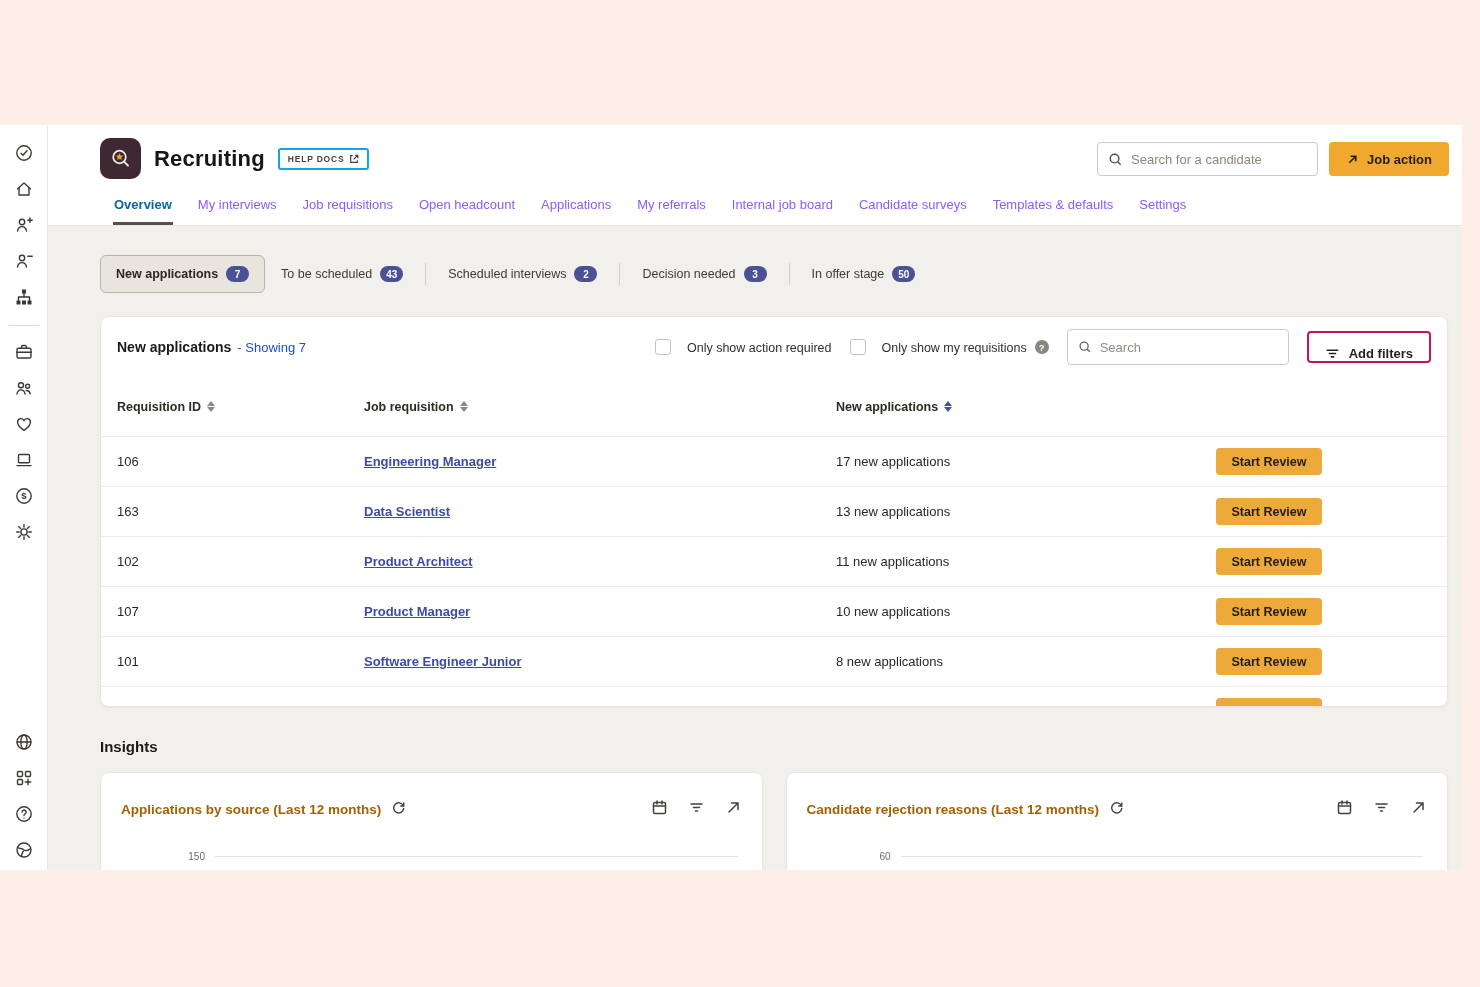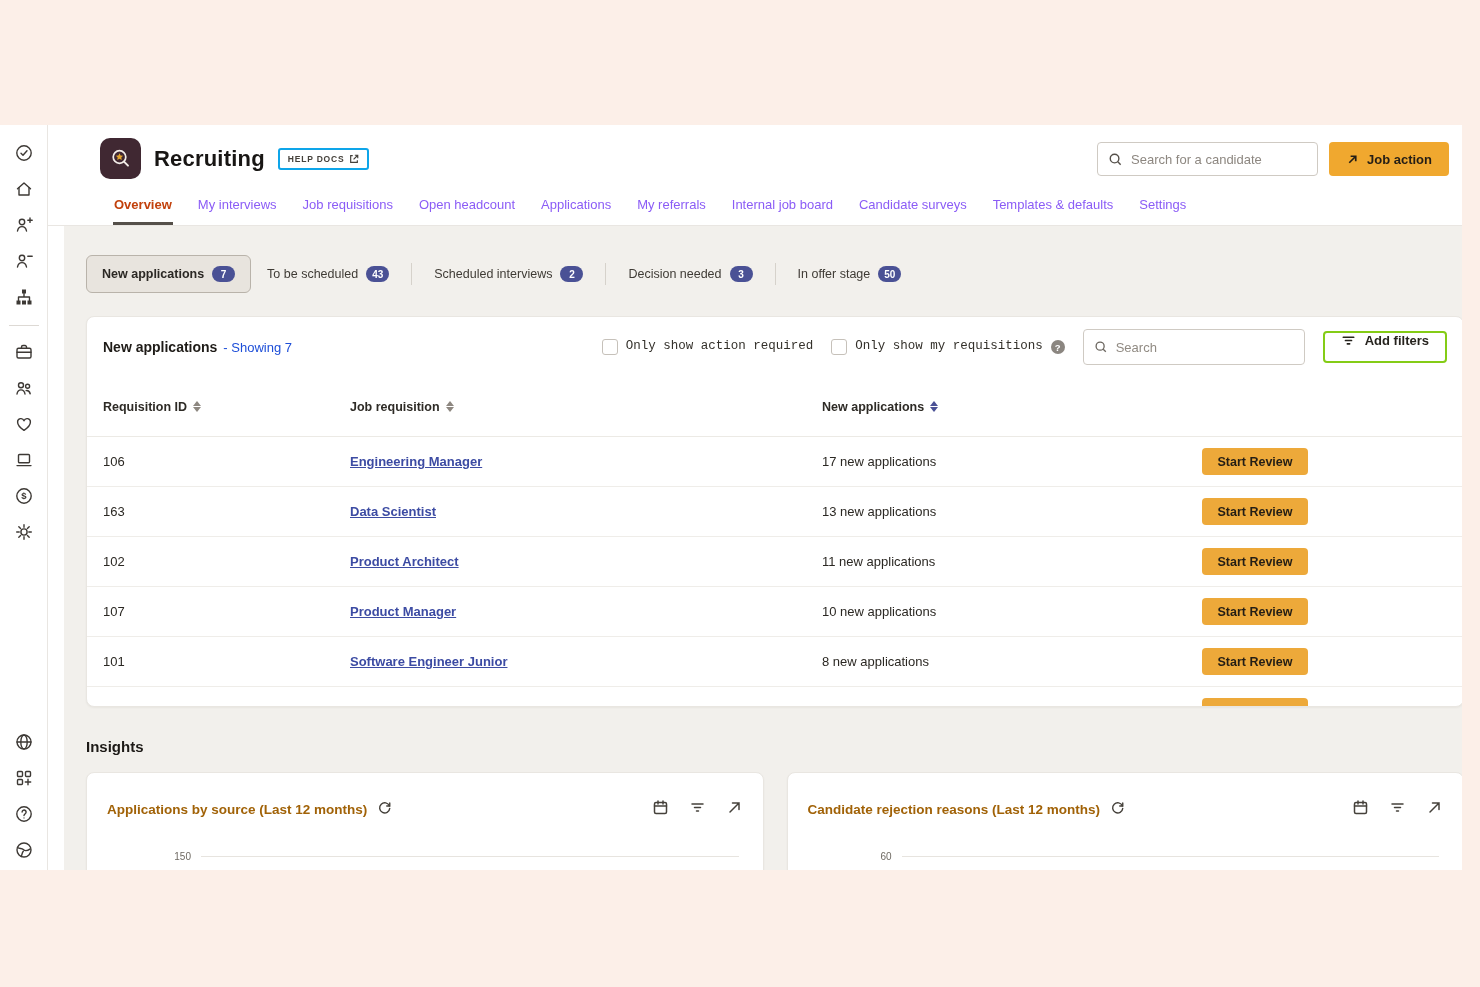--- a/index.html
+++ b/index.html
@@ -27,47 +27,47 @@
   .cand-search { position:absolute; left:1049px; top:17px; width:221px; height:34px; border:1px solid #cfcac3; border-radius:4px; background:#fff; display:flex; align-items:center; padding:0 10px; gap:8px; }
   .cand-search svg { width:15px; height:15px; stroke:#55504a; fill:none; stroke-width:1.5; }
   .cand-search input { border:none; outline:none; font-size:13px; color:#3a3630; width:160px; background:transparent; font-family:"Liberation Sans", sans-serif; }
   .cand-search input::placeholder { color:#8d8780; }
 
   .jobboard-btn { position:absolute; left:1281px; top:17px; width:120px; height:34px; background:#f0a82f; border:none; border-radius:4px; display:flex; align-items:center; justify-content:center; gap:8px; font-size:13px; font-weight:bold; color:#241e16; cursor:pointer; font-family:"Liberation Sans", sans-serif; }
   .jobboard-btn svg { width:13px; height:13px; stroke:#241e16; fill:none; stroke-width:1.8; }
 
   .tabs { position:absolute; left:65px; bottom:0; display:flex; gap:24px; }
   .tab { font-size:13px; color:#8b5cf6; padding:8px 1px 10px 1px; border-bottom:3px solid transparent; cursor:pointer; white-space:nowrap; }
-  .tab.active { color:#c2410c; font-weight:bold; border-bottom-color:#55504a; }
+  .tab.active { color:#0369a1; font-weight:bold; border-bottom-color:#55504a; }
 
   
-  .content { position:absolute; left:48px; top:101px; width:1414px; height:644px; background:#f2f0ec; padding:0 14px 0 22px; overflow:hidden;margin-left:16px; }
+  .content { position:absolute; left:48px; top:101px; width:1414px; height:644px; background:#f2f0ec; padding:0 14px 0 52px; overflow:hidden; }
 
   .stage-row { display:flex; align-items:center; margin-top:29px; height:38px; }
   .stage { display:flex; align-items:center; gap:8px; font-size:12.5px; color:#3f3b35; padding:10px 15px; border-radius:6px; border:1px solid transparent; cursor:pointer; white-space:nowrap; }
   .stage.selected { background:#e8e4de; border-color:#b9b3aa; font-weight:bold; color:#2b2824; }
   .stage-badge { min-width:23px; height:16px; padding:0 6px; border-radius:9px; background:#4a5195; color:#fff; font-size:10px; font-weight:bold; display:flex; align-items:center; justify-content:center; }
   .stage-divider { width:1px; height:22px; background:#d6d2cb; margin:0 6px; }
 
   
   .card { background:#fff; border:1px solid #e9e6e1; border-radius:8px; box-shadow:0 1px 2px rgba(40,35,28,.05); }
   .table-card { margin-top:23px; height:391px; overflow:hidden; position:relative; }
   .table-top { display:flex; align-items:center; height:60px; padding:0 16px; }
   .table-title { font-size:14px; font-weight:bold; color:#1e1b17; }
   .table-subtitle { font-size:13px; color:#1d4ed8; margin-left:6px; }
   .table-top-right { margin-left:auto; display:flex; align-items:center; gap:18px; }
-  .chk-group { display:flex; align-items:flex-start; gap:8px; cursor:pointer;font-family:Liberation Mono, monospace; }
+  .chk-group { display:flex; align-items:flex-end; gap:16px; cursor:pointer; }
   .chk-box { width:16px; height:16px; border:1px solid #c6c1ba; border-radius:3px; background:#fff; }
   .chk-label { font-size:12.5px; color:#33302a; }
   .qmark { width:14px; height:14px; border-radius:50%; background:#8b8680; color:#fff; font-size:9.5px; font-weight:bold; display:flex; align-items:center; justify-content:center; margin-left:-10px; }
   .tbl-search { width:222px; height:36px; border:1px solid #cfcac3; border-radius:4px; display:flex; align-items:center; padding:0 10px; gap:8px; background:#fff; }
   .tbl-search svg { width:14px; height:14px; stroke:#6b665f; fill:none; stroke-width:1.5; }
   .tbl-search input { border:none; outline:none; font-size:13px; width:160px; background:transparent; font-family:"Liberation Sans", sans-serif; }
   .tbl-search input::placeholder { color:#918b83; }
-  .addfilters-btn { height:32px; padding:0 16px; background:#fff; border:2px solid #84cc16; border-radius:4px; display:flex; align-items:flex-start; gap:9px; font-size:13px; font-weight:bold; color:#26231e; cursor:pointer; font-family:"Liberation Sans", sans-serif; }
+  .addfilters-btn { height:32px; padding:0 16px; background:#fff; border:2px solid #be185d; border-radius:4px; display:flex; align-items:flex-end; gap:9px; font-size:13px; font-weight:bold; color:#26231e; cursor:pointer; font-family:"Liberation Sans", sans-serif; }
   .addfilters-btn svg { width:15px; height:15px; stroke:#26231e; fill:none; stroke-width:1.8; stroke-linecap:round; }
 
   .tgrid { display:grid; grid-template-columns:247px 472px 380px 1fr; align-items:center; padding:0 0 0 16px; }
   .thead { height:60px; border-bottom:1px solid #ecc; border-bottom:1px solid #eceae5; }
   .th { display:flex; align-items:center; gap:6px; font-size:12.5px; font-weight:bold; color:#2e2b26; }
   .sort { display:flex; flex-direction:column; gap:1px; }
   .sort svg { width:8px; height:5px; display:block; }
   .trow { height:50px; border-bottom:1px solid #efede9; font-size:13px; color:#2b2823; }
   .tlink { color:#3c4ba3; text-decoration:underline; font-weight:bold; font-size:13px; cursor:pointer; }
   .review-btn { width:106px; height:27px; background:#eda93a; border:none; border-radius:4px; font-size:12.5px; font-weight:bold; color:#241e15; cursor:pointer; font-family:"Liberation Sans", sans-serif; }

